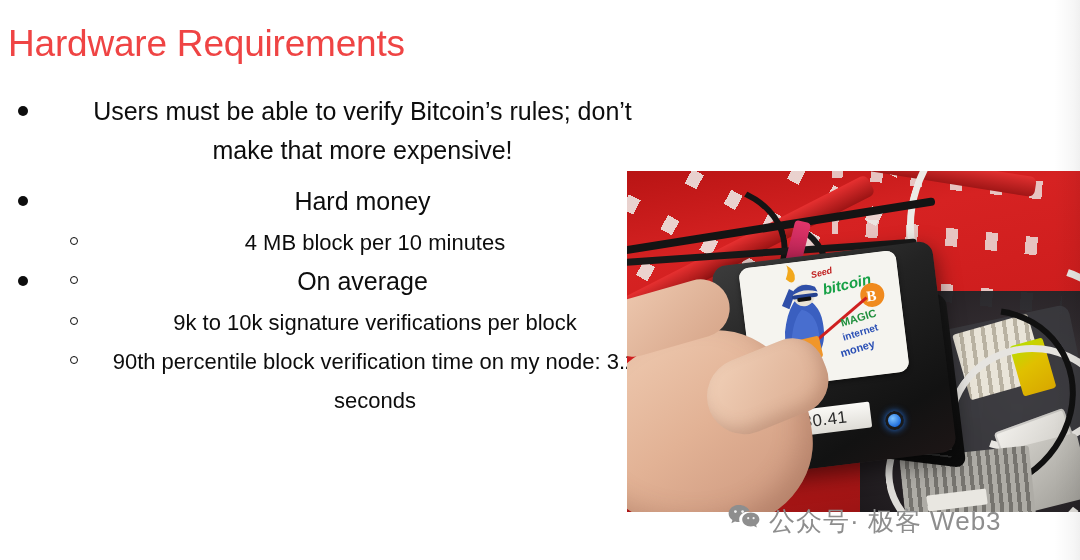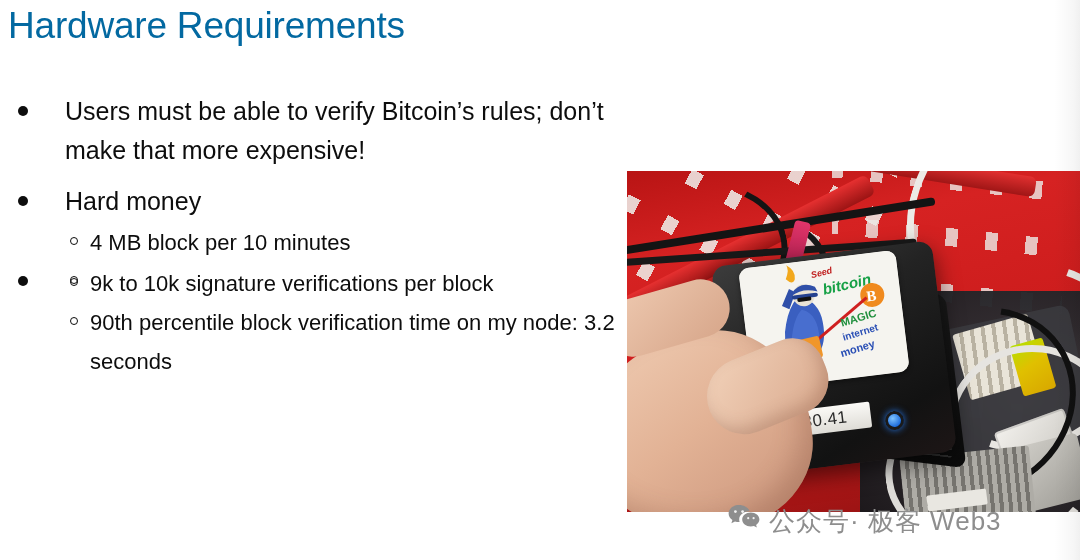--- a/index.html
+++ b/index.html
@@ -26,35 +26,36 @@
     width: 26px; height: 100%;
     background: linear-gradient(to right, rgba(255,255,255,0) 0%, rgba(0,0,0,0.035) 75%, rgba(0,0,0,0.06) 100%);
     pointer-events: none;
     z-index: 40;
   }
 
   
   .slide-title {
     position: absolute;
     left: 8px;
-    top: 2px;
+    top: 20px;
     font-size: 37px;
     line-height: 48px;
     font-weight: 400;
-    color: #0369a1;
+    color: #ef4444;
     letter-spacing: -0.2px;
     white-space: nowrap;
   }
 
   
   .body-list {
     position: absolute;
     left: 0;
     top: 92px;
     width: 660px;
+    text-align: center;
   }
   .bullet-l1 {
     position: relative;
     padding-left: 65px;
     margin-bottom: 2px;
     font-size: 25px;
     line-height: 39px;
     color: #0d0d0d;
   }
   .bullet-l1 > .marker {
@@ -340,20 +341,21 @@
       <span class="marker"></span>
       <span>4 MB block per 10 minutes</span>
     </div>
 
     <div class="bullet-l2">
       <span class="marker"></span>
     </div>
 
     <div class="bullet-l1">
       <span class="marker"></span>
+      <span>On average</span>
     </div>
 
     <div class="bullet-l2">
       <span class="marker"></span>
       <span>9k to 10k signature verifications per block</span>
     </div>
 
     <div class="bullet-l2">
       <span class="marker"></span>
       <span>90th percentile block verification time on my node: 3.2 seconds</span>

